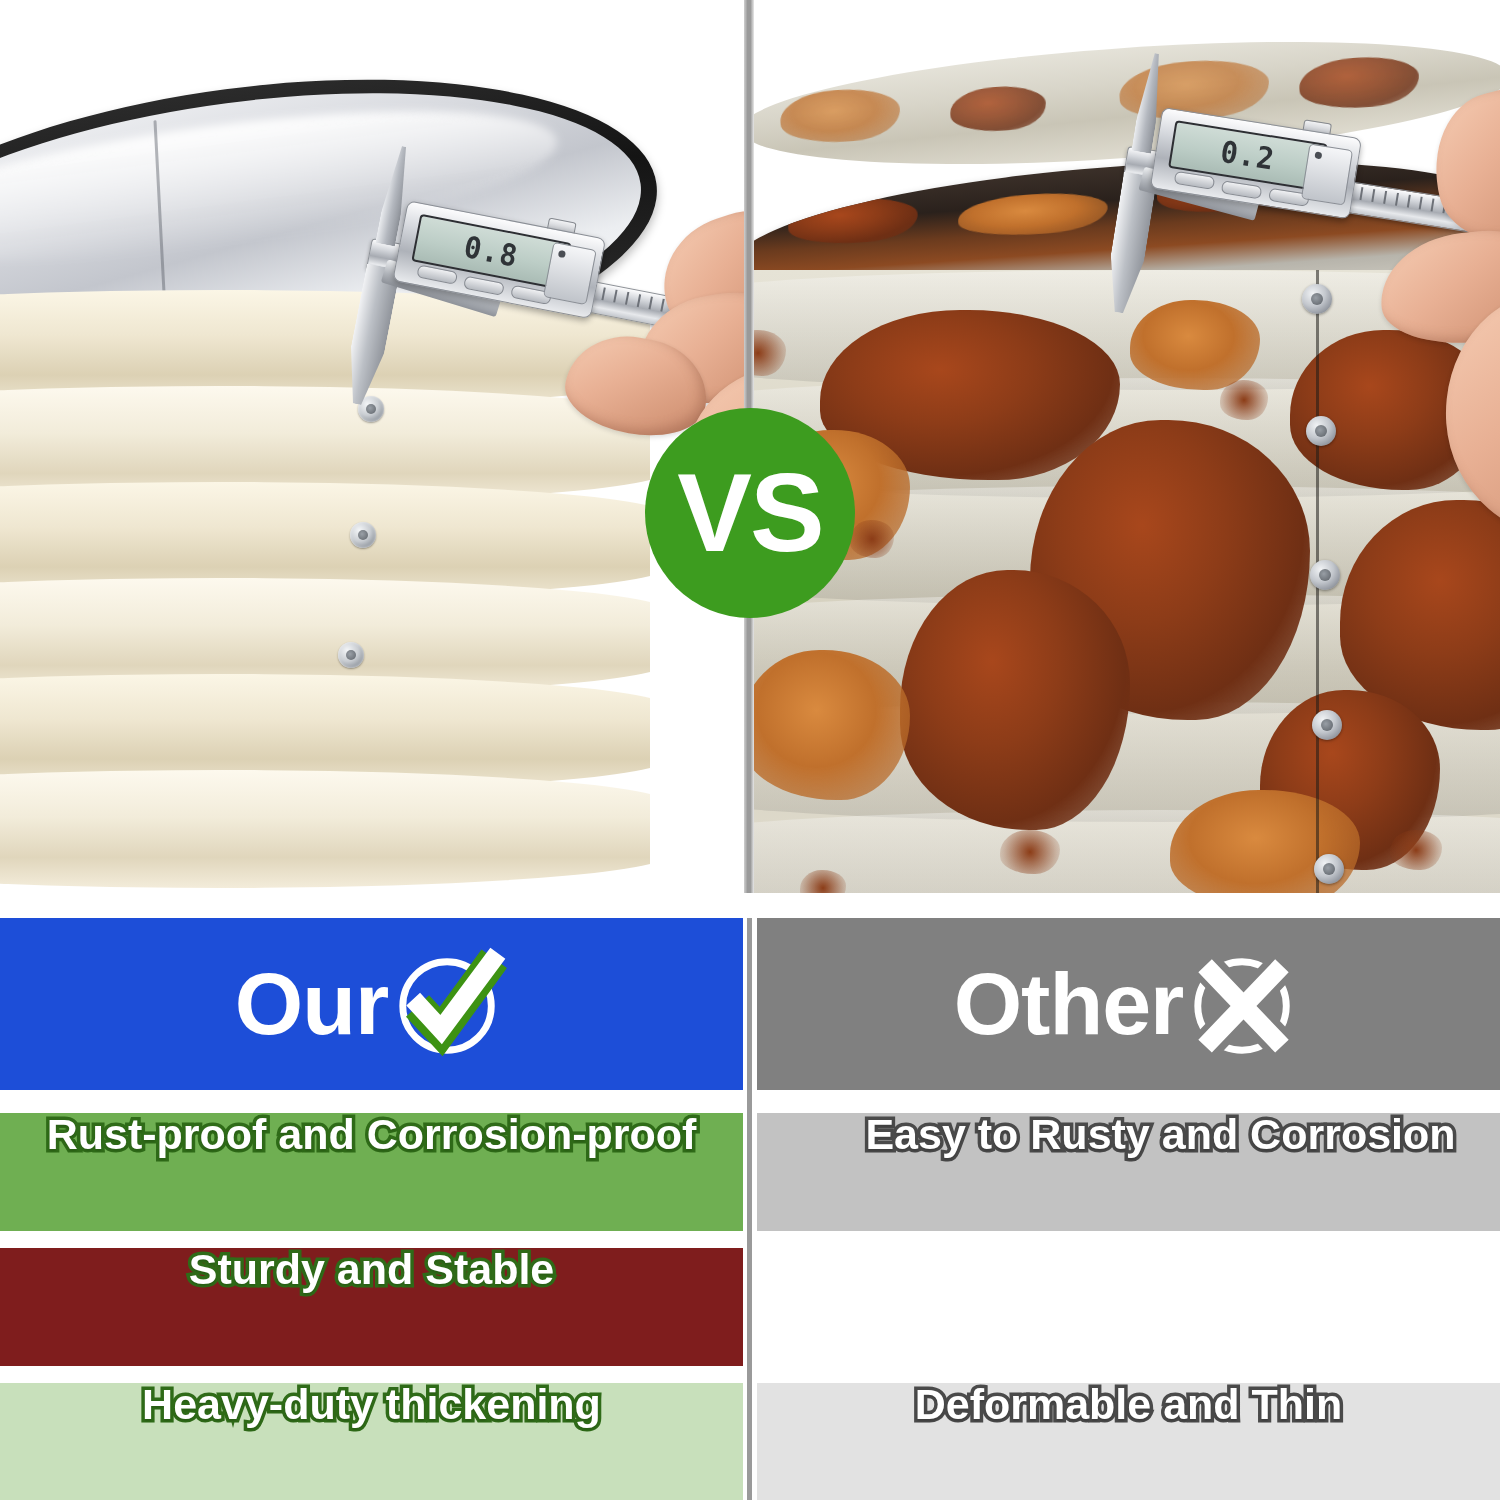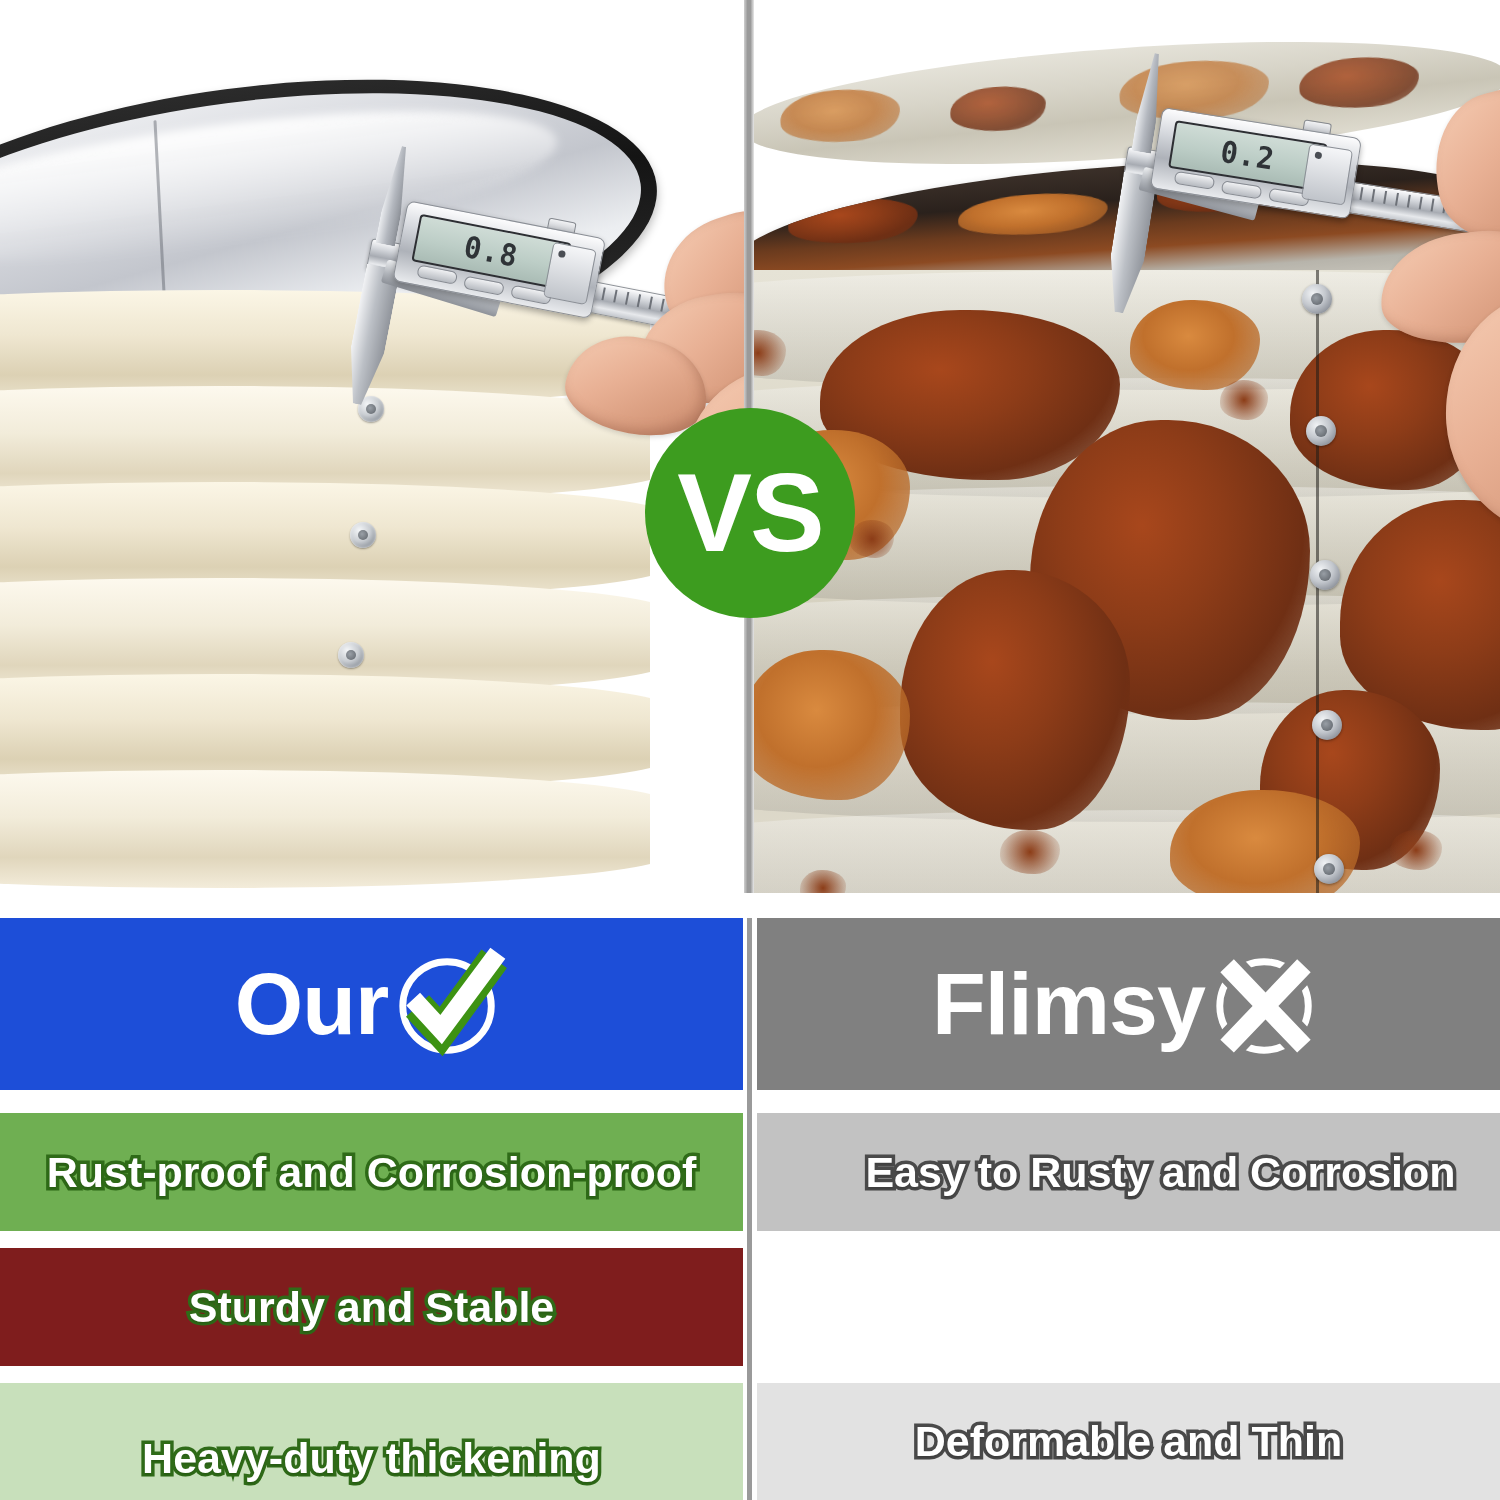--- a/index.html
+++ b/index.html
@@ -161,21 +161,21 @@
   .head-row{position:absolute;left:0;top:918px;width:1500px;height:172px;}
   .head{position:absolute;top:0;height:172px;width:743px;display:flex;align-items:center;justify-content:center;gap:6px;}
   .head-our{left:0;background:#1d4ed8;}
   .head-other{left:757px;background:#808080;}
   .head-label{color:#fff;font-weight:700;font-size:88px;line-height:1;letter-spacing:-1px;}
   .head-icon{width:118px;height:118px;position:relative;flex:0 0 auto;margin-left:-4px;}
   .head-icon svg{width:100%;height:100%;display:block;overflow:visible;}
 
   
   .frow{position:absolute;left:0;width:1500px;height:118px;}
-  .fcell{position:absolute;top:0;height:118px;width:743px;display:flex;align-items:center;justify-content:center;}
+  .fcell{position:absolute;top:0;height:118px;width:743px;display:flex;justify-content:center;}
   .fcell.left{left:0;}
   .fcell.right{left:757px;}
   .ftext{font-weight:700;font-size:43px;line-height:1;color:#ffffff;white-space:nowrap;}
   .ftext.g{
     -webkit-text-stroke:7px #2f6b18;
     paint-order:stroke fill;
     text-shadow:0 2px 2px rgba(30,70,15,.35);
   }
   .ftext.s{
     -webkit-text-stroke:7px #4a4a4a;
@@ -357,21 +357,21 @@
       <span class="head-icon">
         <svg viewBox="0 0 120 120" xmlns="http://www.w3.org/2000/svg">
           <circle cx="58" cy="62" r="45" fill="none" stroke="#ffffff" stroke-width="7"></circle>
           <path d="M28 62 L52 88 L106 14" fill="none" stroke="#3d9213" stroke-width="32" stroke-linecap="butt" stroke-linejoin="miter"></path>
           <path d="M30 62 L52 86 L104 16" fill="none" stroke="#ffffff" stroke-width="19" stroke-linecap="square" stroke-linejoin="miter"></path>
         </svg>
       </span>
     </div>
 
     <div class="head head-other">
-      <span class="head-label">Flimsy</span>
+      <span class="head-label">Other</span>
       <span class="head-icon">
         <svg viewBox="0 0 120 120" xmlns="http://www.w3.org/2000/svg">
           <circle cx="58" cy="62" r="45" fill="none" stroke="#ffffff" stroke-width="7"></circle>
           <path d="M26 26 L94 98 M94 26 L26 98" fill="none" stroke="#808080" stroke-width="32" stroke-linecap="butt"></path>
           <path d="M27 28 L92 96 M92 28 L27 96" fill="none" stroke="#ffffff" stroke-width="19" stroke-linecap="square"></path>
         </svg>
       </span>
     </div>
   </div>
 

